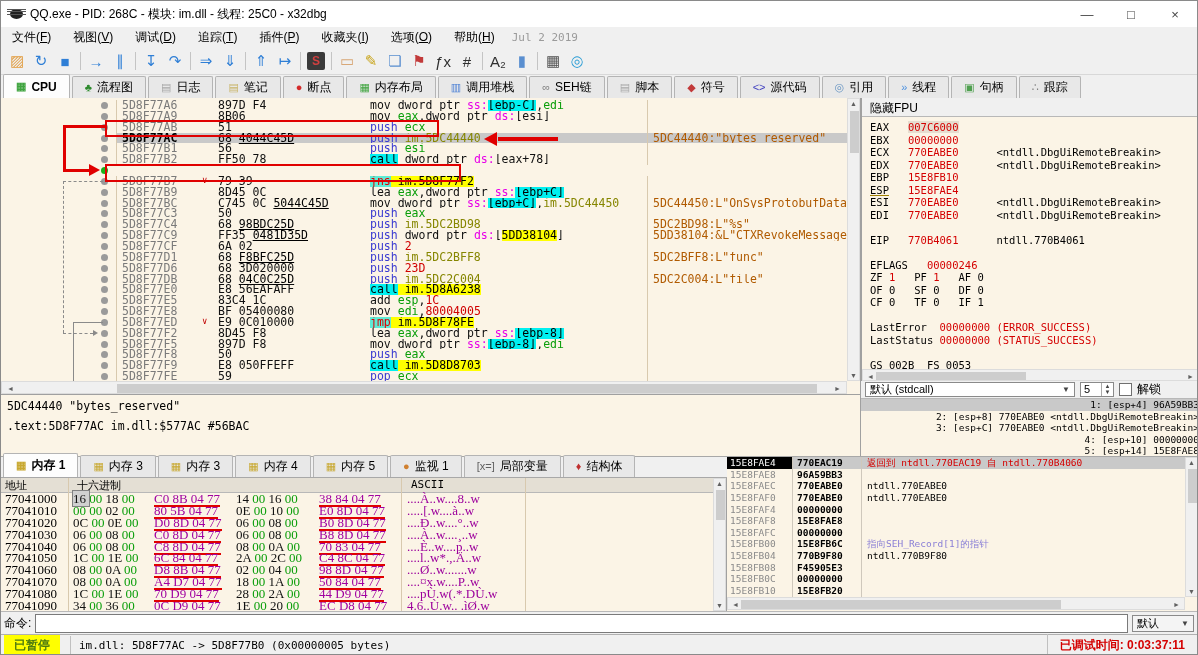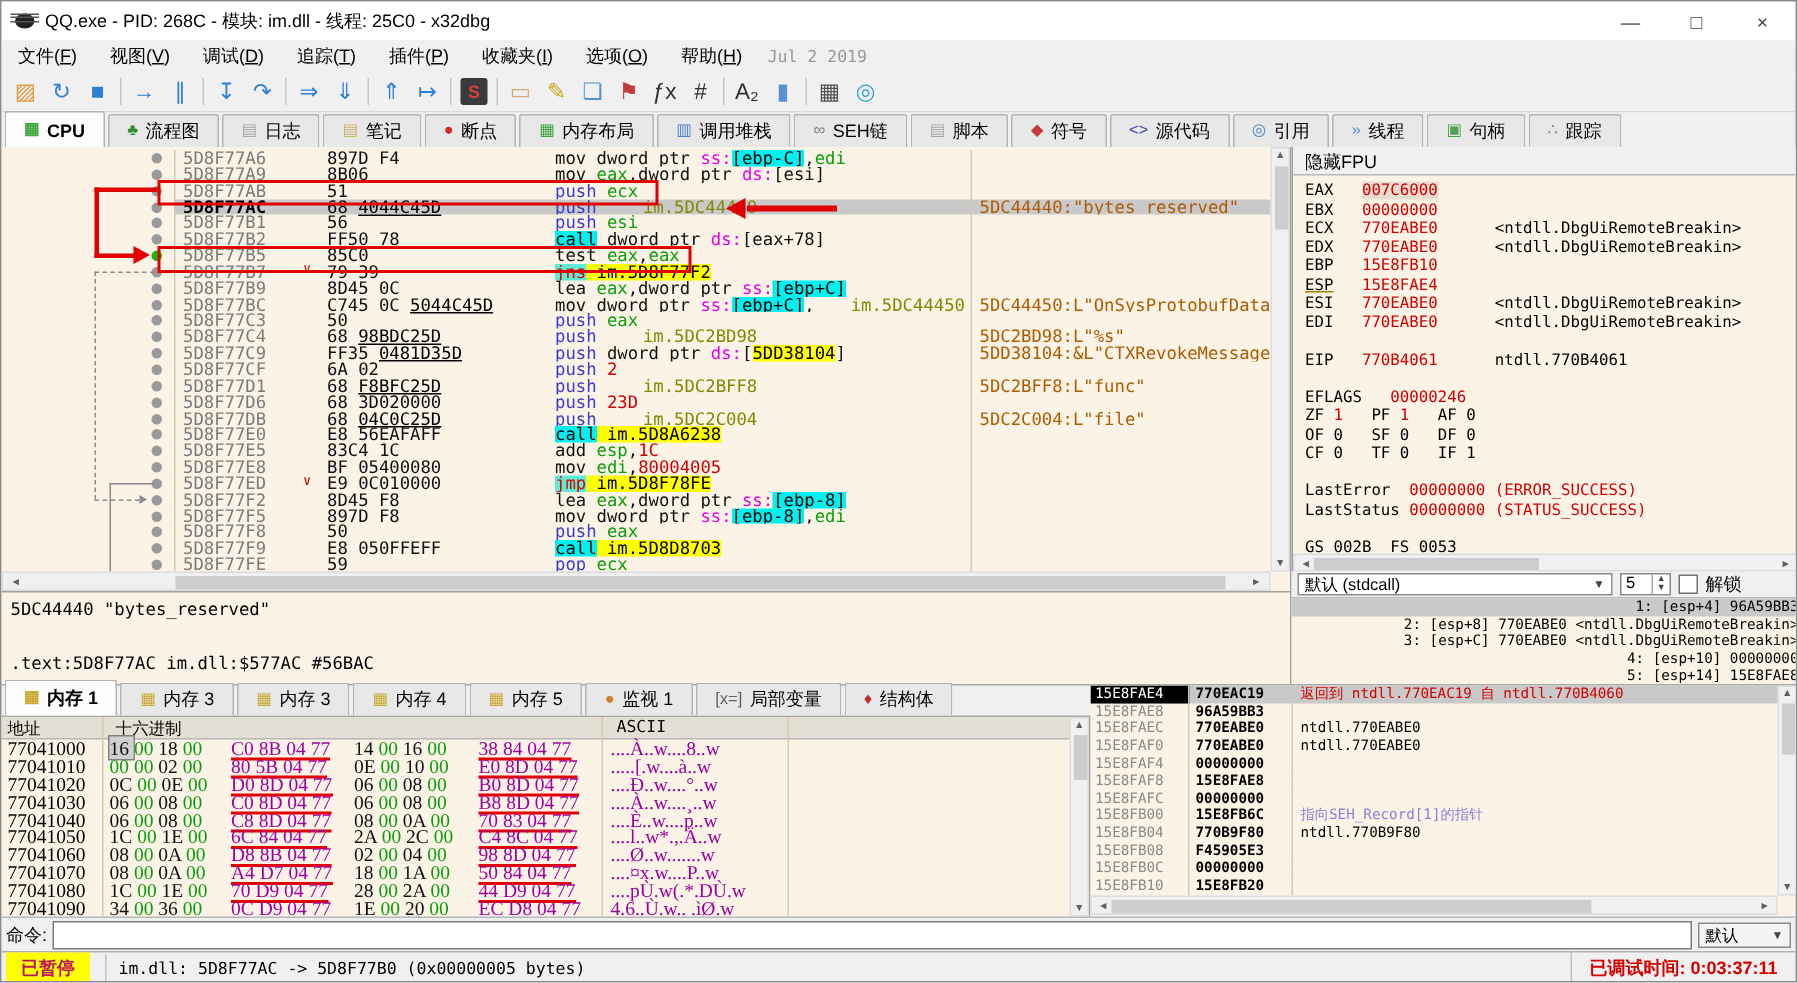--- a/index.html
+++ b/index.html
@@ -34,35 +34,35 @@
   .drow.sel .rowbody{background:#c9c9c9;}
   .c-addr{width:70px;flex:none;padding-left:5px;color:#7a7a7a;border-left:1px solid #d8c9ae;}
   .drow.sel .c-addr{color:#000;font-weight:bold;}
   .c-bytes{width:152px;flex:none;padding-left:26px;position:relative;}
   .c-ins{width:277px;flex:none;overflow:hidden;}
   .c-com{flex:1;min-width:0;overflow:hidden;border-left:1px solid #d8c9ae;padding-left:5px;}
   .dot{position:absolute;left:100px;top:2px;width:7px;height:7px;border-radius:50%;background:#9a9a9a;}
   .dot.G{background:#18b418;}
   .jd{position:absolute;left:10px;top:-1px;color:#c00000;font-size:9px;}
   .sg-k{color:#101010;} .sg-p{color:#3b3bd1;} .sg-r{color:#0a9e0a;} .sg-n{color:#d00000;}
-  .sg-g{color:#e800e8;} .sg-o{color:#868600;margin-left:24px;} .sg-u{text-decoration:underline;}
+  .sg-g{color:#e800e8;} .sg-o{color:#868600;} .sg-u{text-decoration:underline;}
   .sg-cb{background:#00f0f0;color:#000;} .sg-yb{background:#ffff00;color:#000;} .sg-yr{background:#5eead4;color:#e00000;}
   .sg-c{color:#b05a00;}
   
   .jl{position:absolute;pointer-events:none;}
   
   .ann{position:absolute;pointer-events:none;z-index:5;}
   
   .sb{position:absolute;background:#f0f0f0;border:1px solid #dcdcdc;box-sizing:border-box;}
   .sb .thumb{position:absolute;background:#cdcdcd;}
   .sb .arr{position:absolute;color:#606060;font-size:7px;text-align:center;width:100%;}
   .sbh .arr{width:13px;height:100%;line-height:13px;}
   
   #infobox{position:absolute;left:0;top:393px;width:860px;height:62px;background:#fbf4e6;border-top:1px solid #a0a0a0;border-right:1px solid #a0a0a0;box-sizing:border-box;font-family:"DejaVu Sans Mono",monospace;font-size:11.5px;}
-  #infoline1{position:absolute;left:6px;top:4px;} #infoline2{position:absolute;left:6px;top:40px;}
+  #infoline1{position:absolute;left:6px;top:4px;} #infoline2{position:absolute;left:6px;top:24px;}
   
   #regs{position:absolute;left:860px;top:97px;width:338px;height:358px;background:#fbf4e6;box-sizing:border-box;}
   #reghdr{height:19px;background:#f0f0f0;border-bottom:1px solid #b8b8b8;padding:2px 8px;box-sizing:border-box;font-size:12px;}
   #regbody{position:absolute;left:0;top:19px;width:326px;height:249px;overflow:hidden;padding-top:4px;}
   .reg-row{height:12.5px;line-height:12.6px;font-family:"DejaVu Sans Mono",monospace;font-size:10.5px;padding-left:8px;white-space:pre;}
   .rv{color:#d40000;} .rvs{color:#d40000;background:#e6ddd0;} .ru{text-decoration:underline;text-decoration-color:#a08000;}
   #convrow{position:absolute;left:860px;top:380px;width:338px;height:17px;background:#f0f0f0;display:flex;align-items:center;gap:5px;padding-left:4px;box-sizing:border-box;}
   #convbox{width:210px;height:15px;background:#fff;border:1px solid #8a8a8a;display:flex;align-items:center;font-size:11px;padding:0 4px;box-sizing:border-box;}
   #convbox .arrow{margin-left:auto;font-size:8px;color:#444;}
   #spinner{width:34px;height:15px;background:#fff;border:1px solid #8a8a8a;display:flex;box-sizing:border-box;font-size:11px;}
@@ -96,21 +96,21 @@
   .st-c{flex:1;padding-left:5px;overflow:hidden;}
   .st-c.red{color:#d40000;} .st-c.lav{color:#8a7fd6;}
   
   #cmdbar{position:absolute;left:0;top:610px;width:100%;height:23px;background:#f0f0f0;display:flex;align-items:center;border-top:1px solid #b8b8b8;box-sizing:border-box;padding:0 3px;gap:4px;}
   #cmdlabel{flex:none;}
   #cmdinput{flex:1;height:17px;background:#fff;border:1px solid #7a7a7a;font-family:"DejaVu Sans Mono",monospace;font-size:11px;padding:0 3px;}
   #cmddrop{flex:none;width:62px;height:17px;background:#f4f4f4;border:1px solid #8a8a8a;display:flex;align-items:center;padding:0 4px;box-sizing:border-box;font-size:11px;}
   #cmddrop .arrow{margin-left:auto;font-size:8px;color:#444;}
   
   #statusbar{position:absolute;left:0;top:633px;width:100%;height:22px;background:#f0f0f0;border-top:1px solid #b0b0b0;display:flex;align-items:center;box-sizing:border-box;}
-  #pausebadge{background:#ffff00;color:#be185d;font-weight:bold;padding:2px 10px;margin-left:3px;}
+  #pausebadge{background:#ffff00;color:#4d7c0f;font-weight:bold;padding:2px 10px;margin-left:3px;}
   #statusmsg{font-family:"DejaVu Sans Mono",monospace;font-size:11px;margin-left:10px;border-left:1px solid #c0c0c0;padding:3px 8px;flex:1;}
   #statustime{color:#d40000;font-weight:bold;border-left:1px solid #c0c0c0;padding:3px 10px 3px 12px;margin-right:2px;}
 </style>
 </head>
 <body>
 
 <div id="win">
 
   <div id="titlebar">
     <div id="bugicon"></div>
@@ -275,21 +275,21 @@
     </div>
 
   <div id="disasm">
     <div id="drows">
         <div class="drow"><div class="c-gut"><span class="dot"></span></div><div class="rowbody"><div class="c-addr">5D8F77A6</div><div class="c-bytes"><span class="sg-k">897D F4</span></div><div class="c-ins"><span class="sg-k">mov dword ptr </span><span class="sg-g">ss:</span><span class="sg-cb">[ebp-C]</span><span class="sg-k">,</span><span class="sg-r">edi</span></div><div class="c-com"></div></div></div>
         <div class="drow"><div class="c-gut"><span class="dot"></span></div><div class="rowbody"><div class="c-addr">5D8F77A9</div><div class="c-bytes"><span class="sg-k">8B06</span></div><div class="c-ins"><span class="sg-k">mov </span><span class="sg-r">eax</span><span class="sg-k">,dword ptr </span><span class="sg-g">ds:</span><span class="sg-k">[esi]</span></div><div class="c-com"></div></div></div>
         <div class="drow"><div class="c-gut"><span class="dot"></span></div><div class="rowbody"><div class="c-addr">5D8F77AB</div><div class="c-bytes"><span class="sg-k">51</span></div><div class="c-ins"><span class="sg-p">push </span><span class="sg-r">ecx</span></div><div class="c-com"></div></div></div>
         <div class="drow sel"><div class="c-gut"><span class="dot"></span></div><div class="rowbody"><div class="c-addr">5D8F77AC</div><div class="c-bytes"><span class="sg-k">68 </span><span class="sg-u">4044C45D</span></div><div class="c-ins"><span class="sg-p">push </span><span class="sg-o">im.5DC44440</span></div><div class="c-com"><span class="sg-c">5DC44440:"bytes_reserved"</span></div></div></div>
         <div class="drow"><div class="c-gut"><span class="dot"></span></div><div class="rowbody"><div class="c-addr">5D8F77B1</div><div class="c-bytes"><span class="sg-k">56</span></div><div class="c-ins"><span class="sg-p">push </span><span class="sg-r">esi</span></div><div class="c-com"></div></div></div>
         <div class="drow"><div class="c-gut"><span class="dot"></span></div><div class="rowbody"><div class="c-addr">5D8F77B2</div><div class="c-bytes"><span class="sg-k">FF50 78</span></div><div class="c-ins"><span class="sg-cb">call</span><span class="sg-k"> dword ptr </span><span class="sg-g">ds:</span><span class="sg-k">[eax+78]</span></div><div class="c-com"></div></div></div>
-        <div class="drow"><div class="c-gut"><span class="dot G"></span></div><div class="rowbody"><div class="c-addr">5D8F77B5</div><div class="c-bytes"><span class="sg-k">85C0</span></div><div class="c-ins"><span class="sg-k">test </span><span class="sg-r">eax</span><span class="sg-k">,</span><span class="sg-r">eax</span></div><div class="c-com"></div></div></div>
+        <div class="drow"><div class="c-gut"><span class="dot G"></span></div></div>
         <div class="drow"><div class="c-gut"><span class="dot"></span></div><div class="rowbody"><div class="c-addr">5D8F77B7</div><div class="c-bytes"><span class="jd">∨</span><span class="sg-k">79 39</span></div><div class="c-ins"><span class="sg-yr">jns</span><span class="sg-yb"> im.5D8F77F2</span></div><div class="c-com"></div></div></div>
         <div class="drow"><div class="c-gut"><span class="dot"></span></div><div class="rowbody"><div class="c-addr">5D8F77B9</div><div class="c-bytes"><span class="sg-k">8D45 0C</span></div><div class="c-ins"><span class="sg-k">lea </span><span class="sg-r">eax</span><span class="sg-k">,dword ptr </span><span class="sg-g">ss:</span><span class="sg-cb">[ebp+C]</span></div><div class="c-com"></div></div></div>
         <div class="drow"><div class="c-gut"><span class="dot"></span></div><div class="rowbody"><div class="c-addr">5D8F77BC</div><div class="c-bytes"><span class="sg-k">C745 0C </span><span class="sg-u">5044C45D</span></div><div class="c-ins"><span class="sg-k">mov dword ptr </span><span class="sg-g">ss:</span><span class="sg-cb">[ebp+C]</span><span class="sg-k">,</span><span class="sg-o">im.5DC44450</span></div><div class="c-com"><span class="sg-c">5DC44450:L"OnSysProtobufDataC</span></div></div></div>
         <div class="drow"><div class="c-gut"><span class="dot"></span></div><div class="rowbody"><div class="c-addr">5D8F77C3</div><div class="c-bytes"><span class="sg-k">50</span></div><div class="c-ins"><span class="sg-p">push </span><span class="sg-r">eax</span></div><div class="c-com"></div></div></div>
         <div class="drow"><div class="c-gut"><span class="dot"></span></div><div class="rowbody"><div class="c-addr">5D8F77C4</div><div class="c-bytes"><span class="sg-k">68 </span><span class="sg-u">98BDC25D</span></div><div class="c-ins"><span class="sg-p">push </span><span class="sg-o">im.5DC2BD98</span></div><div class="c-com"><span class="sg-c">5DC2BD98:L"%s"</span></div></div></div>
         <div class="drow"><div class="c-gut"><span class="dot"></span></div><div class="rowbody"><div class="c-addr">5D8F77C9</div><div class="c-bytes"><span class="sg-k">FF35 </span><span class="sg-u">0481D35D</span></div><div class="c-ins"><span class="sg-p">push</span><span class="sg-k"> dword ptr </span><span class="sg-g">ds:</span><span class="sg-k">[</span><span class="sg-yb">5DD38104</span><span class="sg-k">]</span></div><div class="c-com"><span class="sg-c">5DD38104:&amp;L"CTXRevokeMessages</span></div></div></div>
         <div class="drow"><div class="c-gut"><span class="dot"></span></div><div class="rowbody"><div class="c-addr">5D8F77CF</div><div class="c-bytes"><span class="sg-k">6A 02</span></div><div class="c-ins"><span class="sg-p">push </span><span class="sg-n">2</span></div><div class="c-com"></div></div></div>
         <div class="drow"><div class="c-gut"><span class="dot"></span></div><div class="rowbody"><div class="c-addr">5D8F77D1</div><div class="c-bytes"><span class="sg-k">68 </span><span class="sg-u">F8BFC25D</span></div><div class="c-ins"><span class="sg-p">push </span><span class="sg-o">im.5DC2BFF8</span></div><div class="c-com"><span class="sg-c">5DC2BFF8:L"func"</span></div></div></div>
         <div class="drow"><div class="c-gut"><span class="dot"></span></div><div class="rowbody"><div class="c-addr">5D8F77D6</div><div class="c-bytes"><span class="sg-k">68 3D020000</span></div><div class="c-ins"><span class="sg-p">push </span><span class="sg-n">23D</span></div><div class="c-com"></div></div></div>
         <div class="drow"><div class="c-gut"><span class="dot"></span></div><div class="rowbody"><div class="c-addr">5D8F77DB</div><div class="c-bytes"><span class="sg-k">68 </span><span class="sg-u">04C0C25D</span></div><div class="c-ins"><span class="sg-p">push </span><span class="sg-o">im.5DC2C004</span></div><div class="c-com"><span class="sg-c">5DC2C004:L"file"</span></div></div></div>

